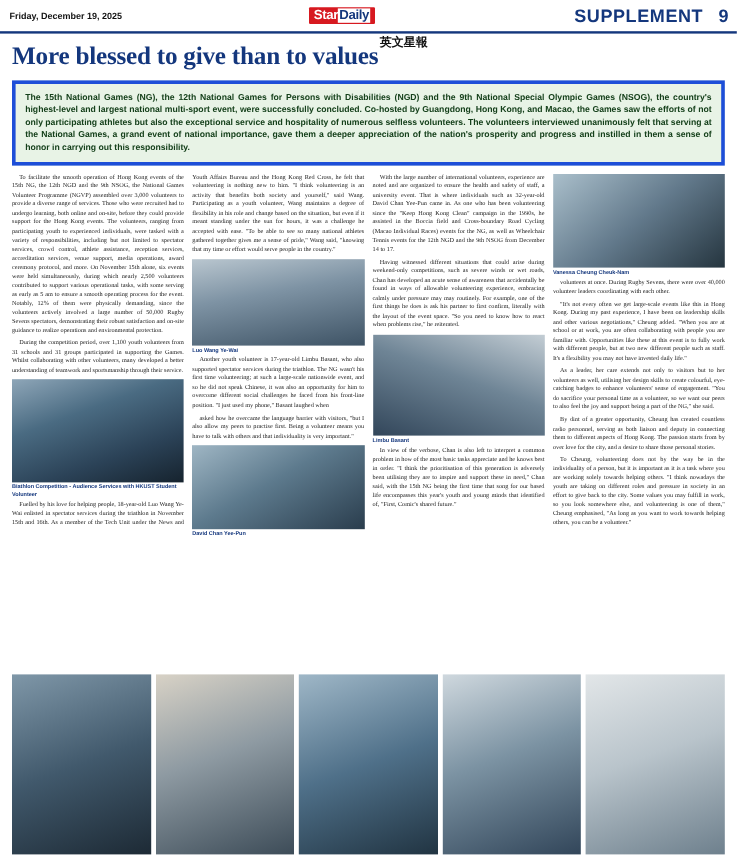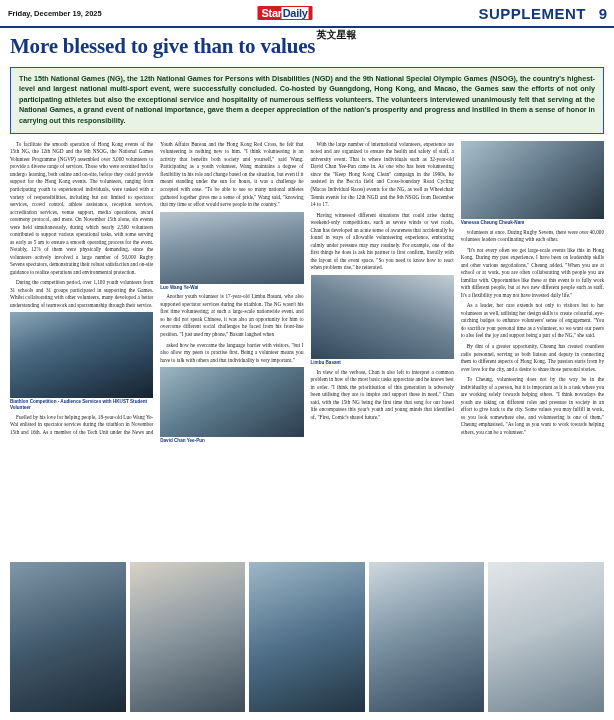--- a/index.html
+++ b/index.html
@@ -49,21 +49,21 @@
     font-family:"Liberation Serif", serif;
     color:#14377d;font-weight:bold;
     font-size:21px;line-height:1.12;
     letter-spacing:-0.2px;
   }
   .headline .l2{display:block;}
 
   
   .standfirst{
     margin:8px 10px 0 10px;
-    border:1px solid #1d4ed8;
+    border:3px solid #1d4ed8;
     background:#e8f3e6;
     padding:6px 8px;
     font-family:"Liberation Sans", sans-serif;
     font-size:7.2px;line-height:1.48;font-weight:bold;color:#15401b;
     text-align:justify;
   }
 
   
   .body{
     position:relative;margin:7px 10px 0 10px;

